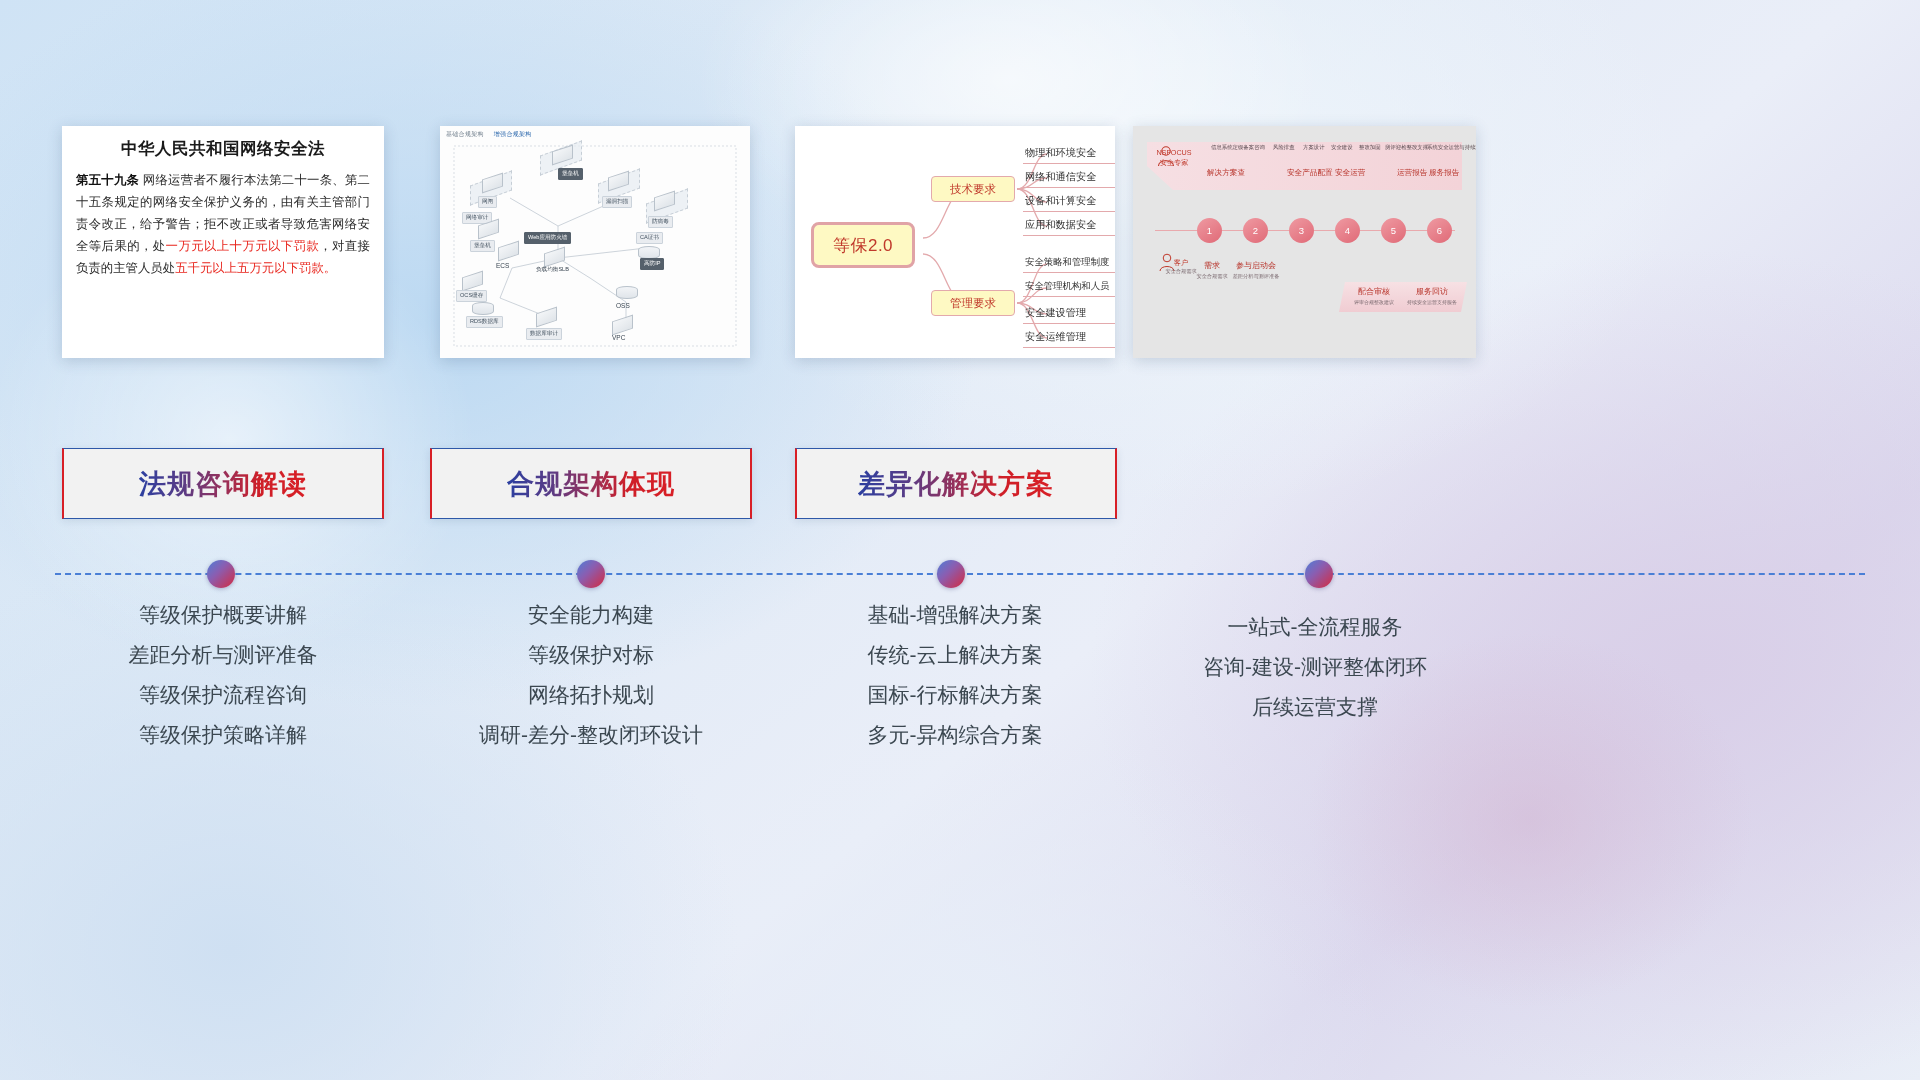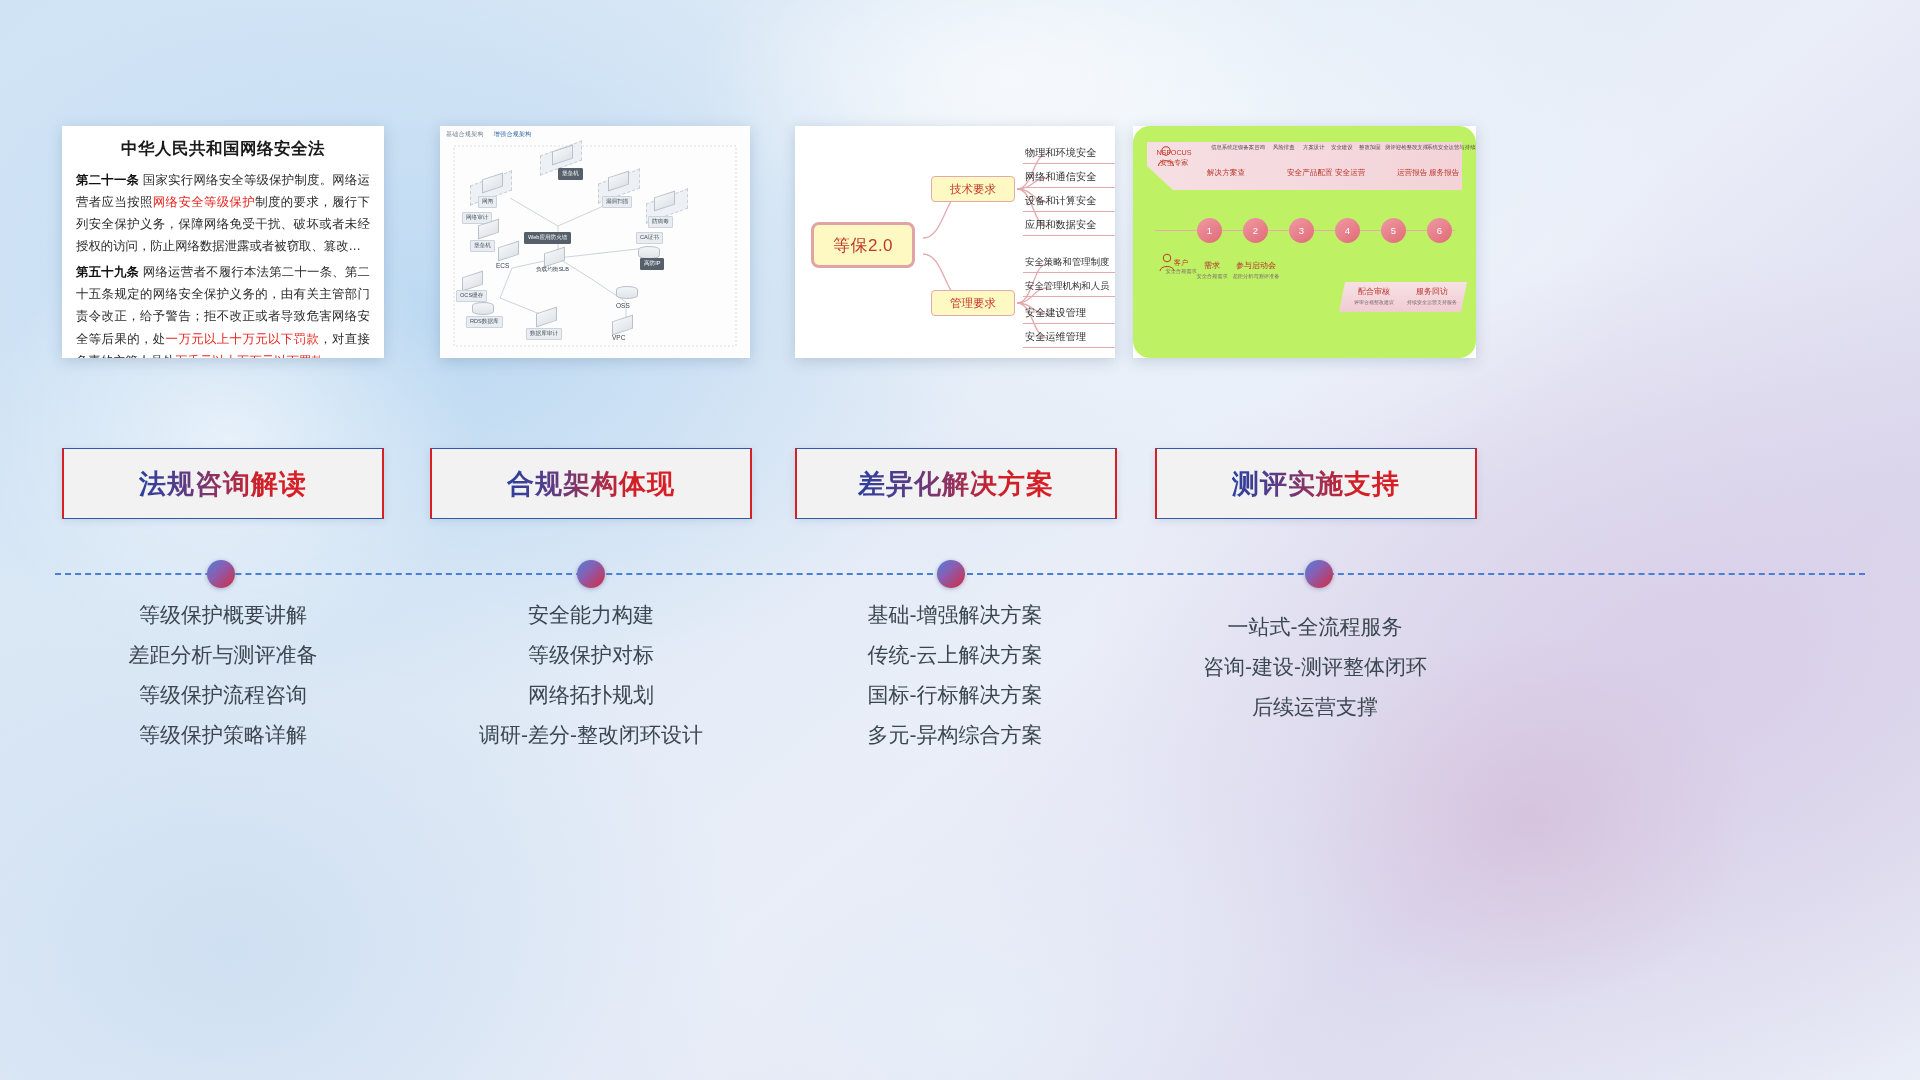--- a/index.html
+++ b/index.html
@@ -115,21 +115,21 @@
   .mm-b.tech { left: 136px; top: 50px; }
   .mm-b.mgmt { left: 136px; top: 164px; }
   .mm-leaf {
     position: absolute; left: 228px; width: 92px;
     font-size: 10.2px; color: #2f2f2f; padding: 2px 0 3px 2px;
     border-bottom: 1.1px solid #e3a9ac; white-space: nowrap;
   }
   .mm-svg { position: absolute; inset: 0; }
 
   
-  .rm { position: relative; width: 100%; height: 100%; background: #bef264; border-radius: 17px; }
+  .rm { position: relative; width: 100%; height: 100%; background: #e5e5e5; }
   .rm-band {
     position: absolute; left: 14px; top: 16px; width: 315px; height: 48px;
     background: linear-gradient(90deg,#f6dfe3,#f3d3d8);
     clip-path: polygon(0 0, 100% 0, 100% 100%, 26px 100%, 0 50%);
   }
   .rm-expert {
     position: absolute; left: 18px; top: 22px; width: 46px; text-align: center;
     color: #c0392b; font-size: 7.2px; line-height: 1.35;
   }
   .rm-top {
@@ -227,23 +227,20 @@
   <div class="bg-glow-r"></div>
 </div>
 
 <div id="page">
 
   <div class="cards-row">
 
     <div class="card c1">
       <div class="law">
         <div class="law-title">中华人民共和国网络安全法</div>
-        <div class="law-p">
-          <span class="law-art">第二十一条</span><span> 国家实行网络安全等级保护制度。网络运营者应当按照</span><span class="hl">网络安全等级保护</span><span>制度的要求，履行下列安全保护义务，保障网络免受干扰、破坏或者未经授权的访问，防止网络数据泄露或者被窃取、篡改…</span>
-        </div>
         <div class="law-p">
           <span class="law-art">第五十九条</span><span> 网络运营者不履行本法第二十一条、第二十五条规定的网络安全保护义务的，由有关主管部门责令改正，给予警告；拒不改正或者导致危害网络安全等后果的，处</span><span class="hl">一万元以上十万元以下罚款</span><span>，对直接负责的主管人员处</span><span class="hl">五千元以上五万元以下罚款。</span>
         </div>
       </div>
     </div>
 
     <div class="card c2">
       <div class="arch">
         <div class="arch-tabs">
           <span>基础合规架构</span>
@@ -419,23 +416,20 @@
   <div class="heads">
     <div class="head-box h1">
       <span class="ht">法规咨询解读</span>
     </div>
     <div class="head-box h2">
       <span class="ht">合规架构体现</span>
     </div>
     <div class="head-box h3">
       <span class="ht">差异化解决方案</span>
     </div>
-    <div class="head-box h4">
-      <span class="ht">测评实施支持</span>
-    </div>
   </div>
 
   <div class="tl">
     <div class="tl-line"></div>
     <div class="tl-node n1"></div>
     <div class="tl-node n2"></div>
     <div class="tl-node n3"></div>
     <div class="tl-node n4"></div>
   </div>
 

